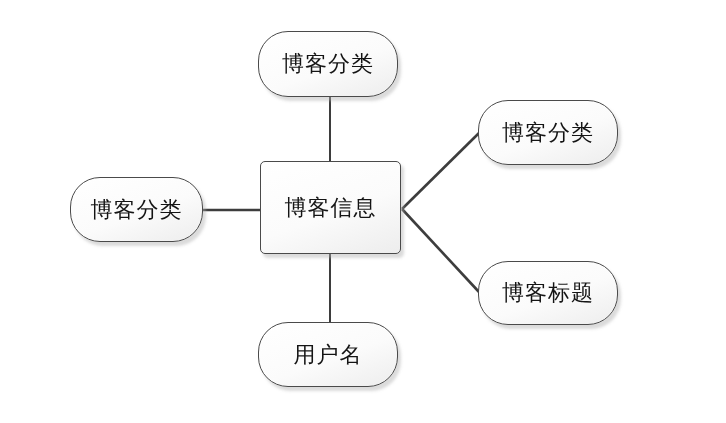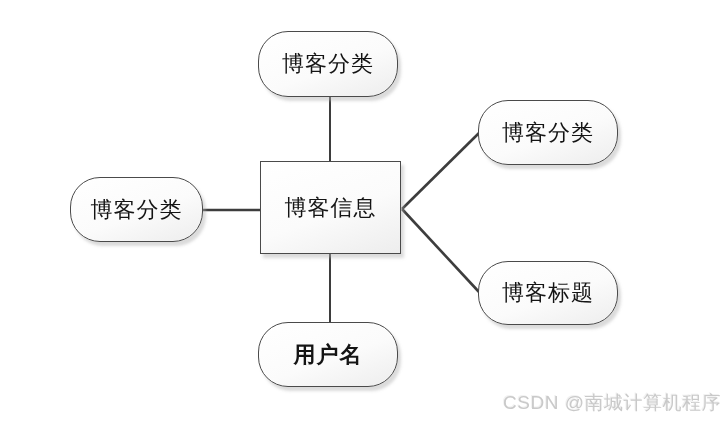--- a/index.html
+++ b/index.html
@@ -34,27 +34,27 @@
     justify-content: center;
     font-size: 22px;
     letter-spacing: 1px;
     color: #141414;
     white-space: nowrap;
   }
   .stadium {
     border-radius: 30px;
   }
   .rect {
-    border-radius: 0;
+    border-radius: 5px;
   }
   .node-top          { left: 258px; top: 31px;  width: 140px; height: 66px; }
   .node-left         { left: 70px;  top: 177px; width: 133px; height: 65px; }
   .node-right-top    { left: 478px; top: 100px; width: 140px; height: 65px; }
   .node-right-bottom { left: 478px; top: 261px; width: 140px; height: 64px; }
-  .node-bottom       { left: 258px; top: 322px; width: 140px; height: 65px; font-weight: bold; }
+  .node-bottom       { left: 258px; top: 322px; width: 140px; height: 65px; }
   .node-center       { left: 260px; top: 161px; width: 141px; height: 93px; }
   .watermark {
     position: absolute;
     right: 5px;
     bottom: 7px;
     font-family: "Liberation Sans", "DejaVu Sans", sans-serif;
     font-size: 19px;
     color: #c9c9c9;
     text-shadow: -1px -1px 0 #f2f2f2;
     letter-spacing: 0.5px;
@@ -90,15 +90,14 @@
   </div>
 
   <div class="node stadium node-bottom">
     <span>用户名</span>
   </div>
 
   <div class="node rect node-center">
     <span>博客信息</span>
   </div>
 
-  <div class="watermark">CSDN @南城计算机程序</div>
 
 </div>
 
 </body></html>

